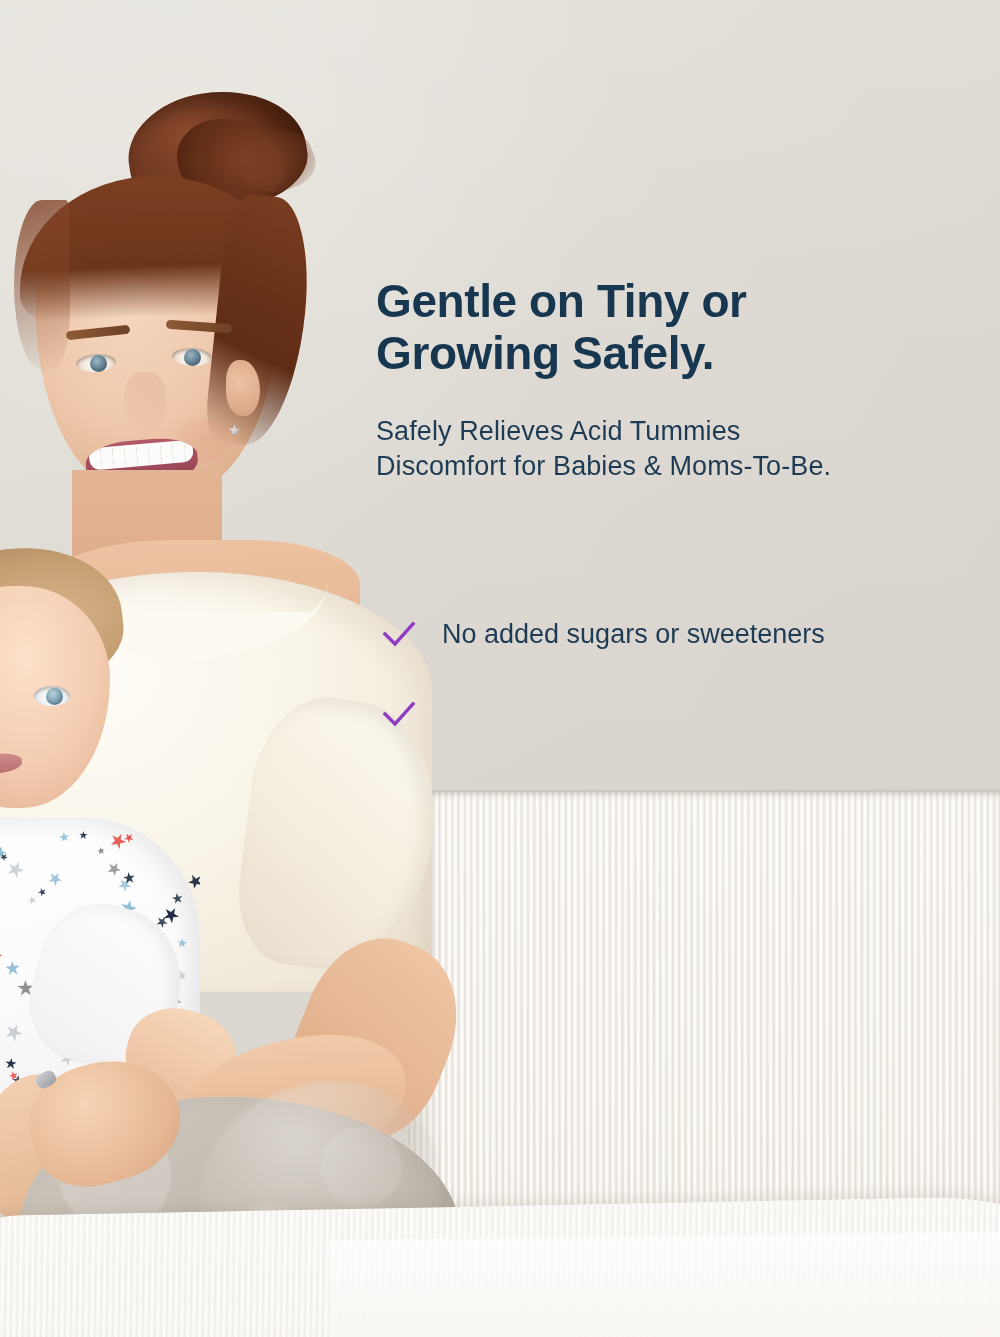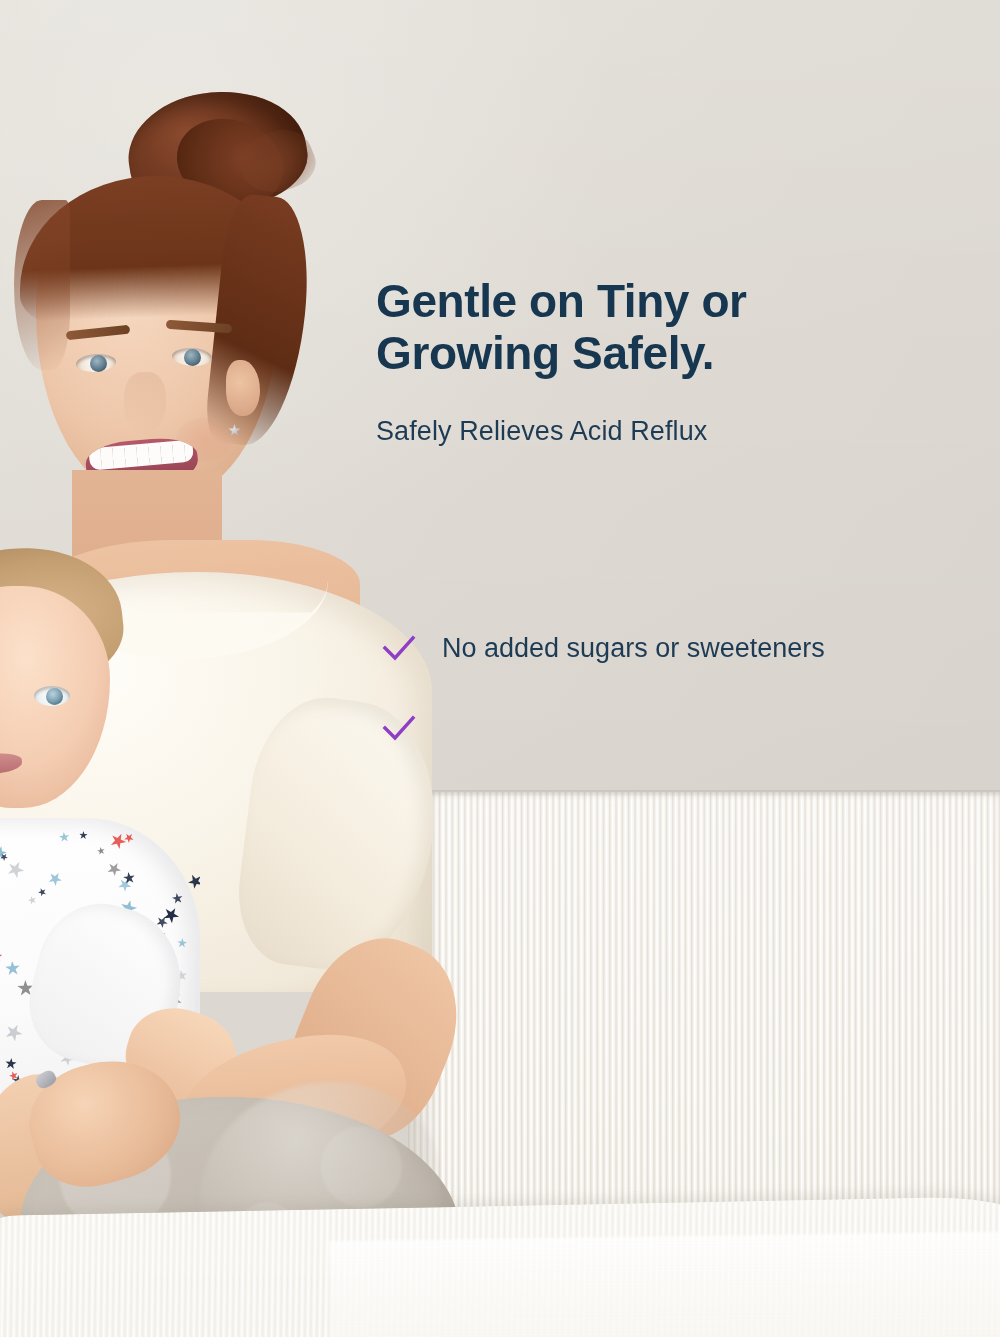--- a/index.html
+++ b/index.html
@@ -346,21 +346,21 @@
   .bullets {
     position: absolute;
     left: 382px;
     top: 620px;
     width: 600px;
     margin: 0; padding: 0;
     list-style: none;
   }
   .bullets li {
     display: flex;
-    align-items: flex-end;
+    align-items: flex-start;
     min-height: 44px;
     margin-bottom: 36px;
   }
   .check-icon {
     flex: 0 0 34px;
     width: 34px; height: 30px;
     margin-right: 26px;
     display: block;
   }
   .bullet-text {
@@ -518,21 +518,22 @@
 
   <div class="cushion"></div>
   <div class="cushion2"></div>
 
   <div class="copy">
     <h1 class="headline">
       <span>Gentle on Tiny or</span><br>
       <span>Growing Safely.</span>
     </h1>
     <p class="subhead">
-      <span>Safely Relieves Acid Reflux</span><br>
+      <span>Safely Relieves Acid Tummies</span><br>
+      <span>Discomfort for Babies &amp; Moms-To-Be.</span>
     </p>
   </div>
 
   <ul class="bullets">
     <li>
       <span class="check-icon">
         <svg viewBox="0 0 34 30" width="34" height="30" aria-hidden="true">
           <path d="M3 14 L13 24 L31 4" fill="none" stroke="#8E3DC4" stroke-width="3.4" stroke-linecap="square" stroke-linejoin="miter"></path>
         </svg>
       </span>

